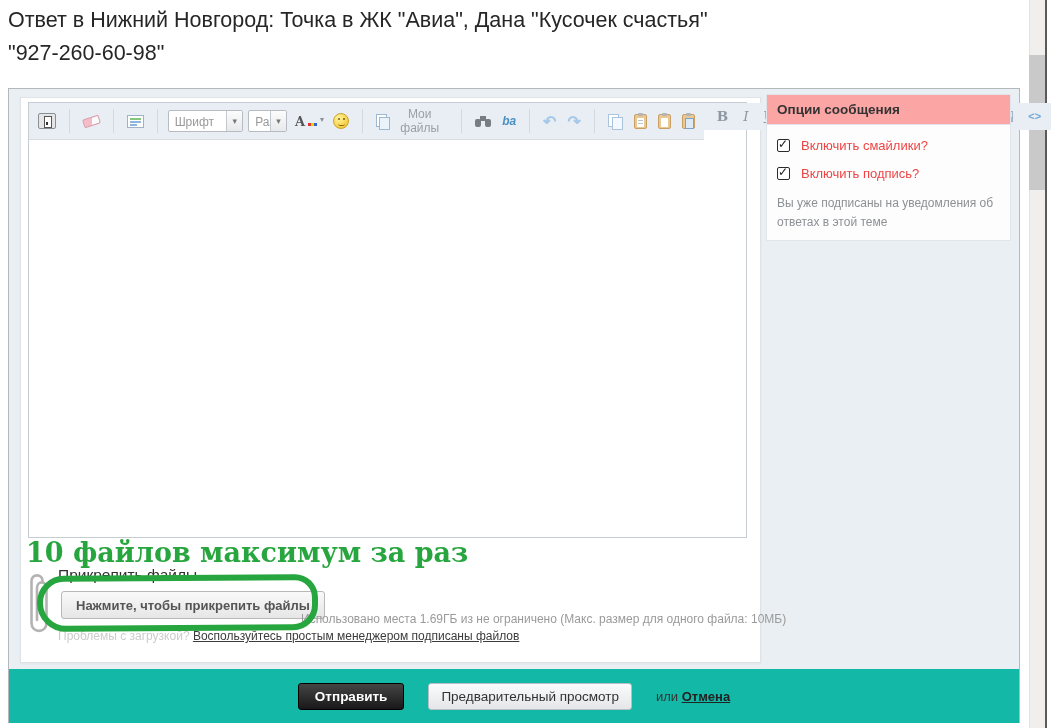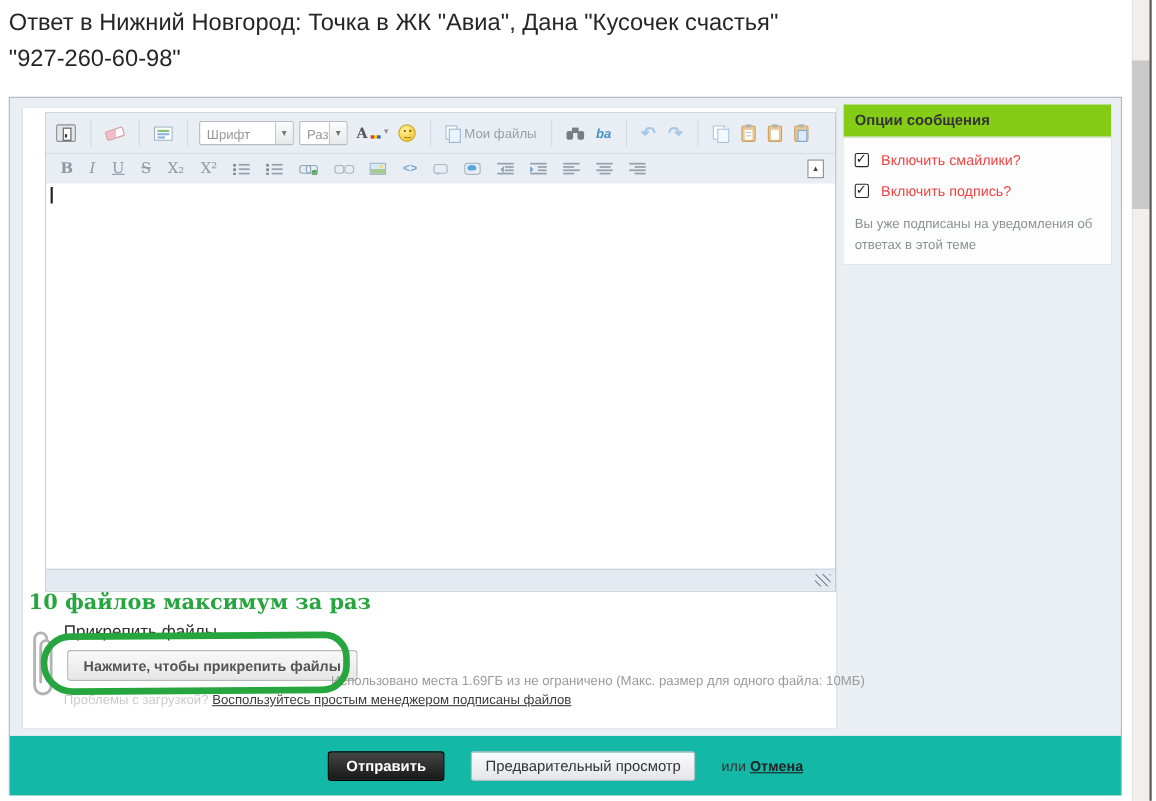--- a/index.html
+++ b/index.html
@@ -19,22 +19,22 @@
 
   
   .form-wrap { position:absolute; left:8px; top:88px; width:1012px; height:635px;
     background:#eaeff3; border:1px solid #b3b8bd; }
 
   
   .main-panel { position:absolute; left:11px; top:8px; width:741px; height:566px;
     background:#fff; border:1px solid #dfe3e6; box-shadow:0 1px 2px rgba(0,0,0,.05); }
 
   
-  .editor { position:absolute; left:20px; top:4px; width:719px; height:436px;
-    border:1px solid #c6ccd2; display:flex; flex-direction:column; background:#fff; }
+  .editor { position:absolute; left:7px; top:4px; width:719px; height:436px;
+    border:1px solid #c6ccd2; display:flex; flex-direction:row; background:#fff; }
   .tb-row { background:#e9eef4; display:flex; align-items:center; padding:0 6px; }
   #tb-row1 { height:37px; border-bottom:1px solid #d7dde3; gap:5px; }
   #tb-row2 { height:27px; gap:9px; padding:0 10px; }
   .ed-content { flex:1; background:#fff; position:relative; }
   .caret { position:absolute; left:4px; top:3px; width:2px; height:15px; background:#222; }
   .ed-status { height:20px; background:#e4eaf1; border-top:1px solid #cdd3da; position:relative; }
   .resize-handle { position:absolute; right:4px; bottom:4px; width:14px; height:11px;
     background:repeating-linear-gradient(45deg, transparent 0 3px, #9097a0 3px 4.5px); }
 
   .sep { width:1px; height:24px; background:#d3d9df; margin:0 5px; }
@@ -163,39 +163,39 @@
   .k-align-left  { background-position:0 0,0 3px,0 6px,0 9px; }
   .k-align-center{ background-position:0 0,2.5px 3px,0 6px,2.5px 9px; }
   .k-align-right { background-position:0 0,5px 3px,0 6px,5px 9px; }
 
   .toolbar-collapse { margin-left:auto; width:15px; height:17px; background:#fff;
     border:1px solid #878d93; font-size:7px; color:#444; display:flex; align-items:center;
     justify-content:center; padding:0; }
 
   
   .max-files-note { position:absolute; left:5px; top:439px; font-family:"DejaVu Serif", serif;
-    font-weight:bold; font-size:19px; white-space:nowrap;text-align:right; }
+    font-weight:bold; font-size:27px; white-space:nowrap;text-align:right; }
   .green-oval { position:absolute; left:16px; top:477px; width:281px; height:56px;
     border:6px solid #27a53e; border-radius:28px 24px 26px 30px; transform:rotate(-.4deg); }
 
   
   .attach-heading { position:absolute; left:37px; top:468px; font-size:15.5px; color:#2f2f2f; }
   .paperclip { position:absolute; left:6px; top:470px; }
   .attach-button { position:absolute; left:40px; top:493px; height:28px; padding:0 14px;
     font-family:"Liberation Sans",sans-serif; font-weight:bold; font-size:13px; color:#555;
     background:linear-gradient(#f9f9f9,#e6e6e6); border:1px solid #b8b8b8; border-radius:3px; }
   .usage-text { position:absolute; left:280px; top:514px; font-size:12px; color:#9a9a9a; white-space:nowrap; }
   .problems-line { position:absolute; left:37px; top:531px; font-size:12px; white-space:nowrap; }
   .problems-text { color:#ccc; }
   .uploader-link { color:#3c3c3c; text-decoration:underline; }
 
   
   .sidebar-panel { position:absolute; left:757px; top:5px; width:245px; height:147px;
     background:#fdfdfe; border:1px solid #dfe5ea; }
-  .sidebar-header { padding:7px 10px; background:#84cc16; border-bottom:1px solid #dfe5ea;
+  .sidebar-header { padding:7px 10px; background:#fca5a5; border-bottom:1px solid #dfe5ea;
     font-weight:bold; font-size:13.5px; color:#333; }
   .sidebar-body { padding:13px 10px 0 10px; }
   .opt-row { display:flex; align-items:center; margin-bottom:13px; }
   .cb { width:13px; height:13px; background:#fff; border:1.5px solid #2a2a2a; border-radius:2px;
     position:relative; flex:none; }
   .cb .tick { position:absolute; left:0px; top:-3px; font-size:12px; color:#222; }
   .opt-label { margin-left:11px; font-size:13px; color:#ef4444; }
   .sidebar-note { font-size:12px; color:#8d9094; line-height:19px; width:230px; margin-top:2px; }
 
   

